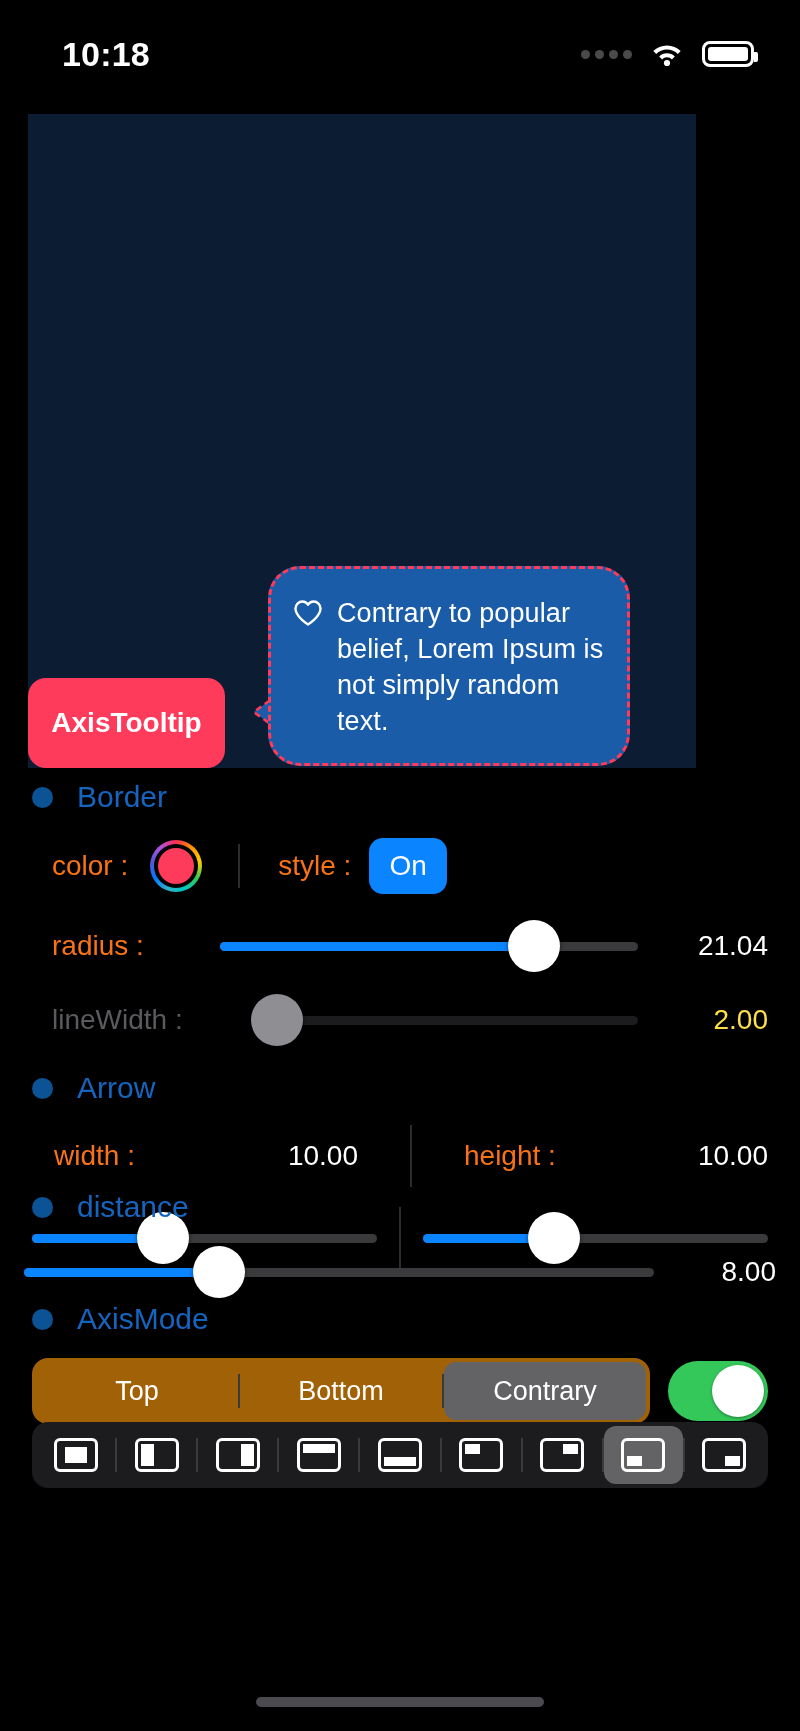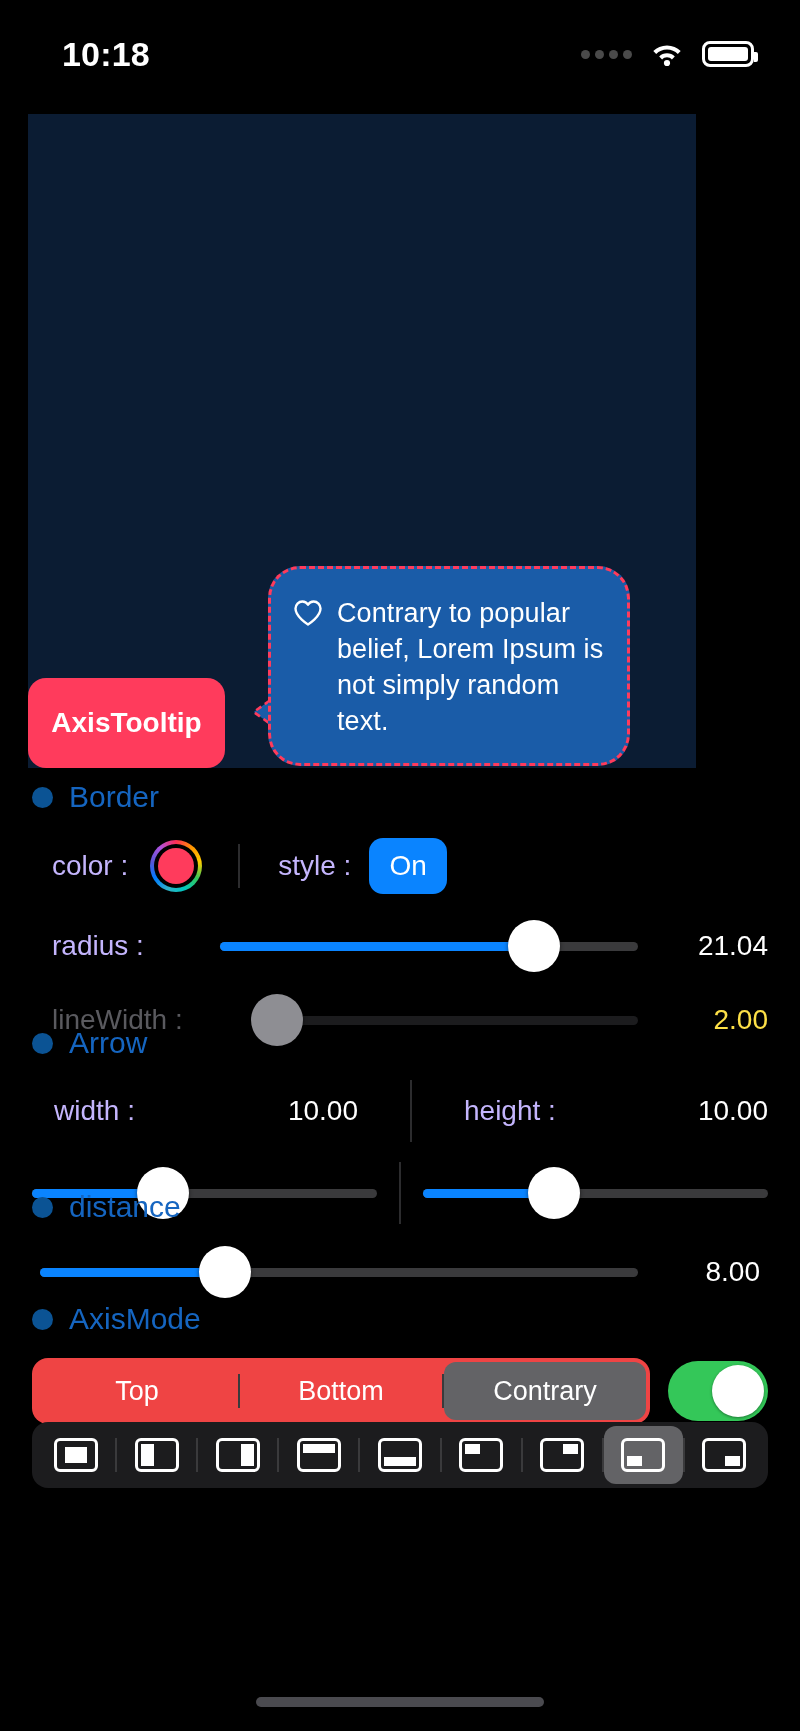--- a/index.html
+++ b/index.html
@@ -59,27 +59,27 @@
     color:#fff; font-size:27px; line-height:36px; letter-spacing:.1px;
   }
   .bubble-arrow {
     position:absolute; left:-6px; top:128px; width:30px; height:36px;
     overflow:visible;
   }
 
   
   .panel { position:absolute; left:0; width:800px; }
 
-  .section-head { display:flex; align-items:center; gap:16px; padding-left:32px; }
+  .section-head { display:flex; align-items:center; gap:24px; padding-left:32px; }
   .section-dot { width:21px; height:21px; border-radius:50%; background:#0b5394; display:block; }
   .section-title { color:#1565c0; font-size:30px; }
 
   .row { display:flex; align-items:center; }
 
-  .ctl-label { color:#c4b5fd; font-size:28px; }
+  .ctl-label { color:#f97316; font-size:28px; }
   .ctl-label.dim { color:#5a5a5f; }
   .ctl-value { color:#fff; font-size:28px; }
   .ctl-value.dim { color:#fde047; }
 
   
   .colorwell { width:52px; height:52px; border-radius:50%; position:relative;
     background:conic-gradient(#ff2d55,#ff9500,#ffcc00,#34c759,#00c7be,#30b0c7,#007aff,#5856d6,#af52de,#ff2d55);
     display:flex; align-items:center; justify-content:center; }
   .colorwell::before {
     content:""; position:absolute; width:44px; height:44px; border-radius:50%;
@@ -103,21 +103,21 @@
   .fill.dimfill { background:#0d4d8c; }
   .thumb {
     position:absolute; width:52px; height:52px; border-radius:50%;
     background:#fff; transform:translateX(-50%);
     box-shadow:0 1px 4px rgba(0,0,0,.5);
   }
   .thumb.dimthumb { background:#8e8e93; }
 
   
   .segmented {
-    background:#ef4444; border-radius:16px; height:66px;
+    background:#a16207; border-radius:16px; height:66px;
     display:flex; align-items:center; padding:4px; flex:1;
   }
   .seg {
     flex:1; text-align:center; color:#fff; font-size:27px;
     height:58px; line-height:58px; border-radius:12px; position:relative;
   }
   .seg.sel { background:#636366; }
   .seg-sep { width:2px; height:34px; background:#3a3a3c; }
 
   .toggle {
@@ -234,21 +234,21 @@
       <span class="ctl-label dim" style="width:188px;">lineWidth :</span>
       <div class="slider" style="flex:1;">
         <span class="track dimtrack"></span>
         <span class="fill dimfill" style="width:5%;"></span>
         <span class="thumb dimthumb" style="left:5%;"></span>
       </div>
       <span class="ctl-value dim" style="width:112px; text-align:right;">2.00</span>
     </div>
   </div>
 
-  <div class="panel" style="top:1026px;">
+  <div class="panel" style="top:1071px;">
     <div class="section-head">
       <span class="section-dot"></span>
       <span class="section-title">Arrow</span>
     </div>
 
     <div class="row" style="margin-top:20px; padding:0 32px;gap:30px;">
       <div class="row" style="flex:1; padding-left:22px;">
         <span class="ctl-label">width :</span>
         <span style="flex:1;"></span>
         <span class="ctl-value">10.00</span>
@@ -274,21 +274,21 @@
         <span class="thumb" style="left:38%;"></span>
       </div>
     </div>
   </div>
 
   <div class="panel" style="top:1190px;">
     <div class="section-head">
       <span class="section-dot"></span>
       <span class="section-title">distance</span>
     </div>
-    <div class="row" style="margin-top:24px; padding:0 40px; gap:18px;">
+    <div class="row" style="margin-top:24px; padding:0 24px; gap:18px;">
       <div class="slider" style="flex:1;">
         <span class="track"></span>
         <span class="fill" style="width:31%;"></span>
         <span class="thumb" style="left:31%;"></span>
       </div>
       <span class="ctl-value" style="width:104px; text-align:right;">8.00</span>
     </div>
   </div>
 
   <div class="panel" style="top:1302px;">

